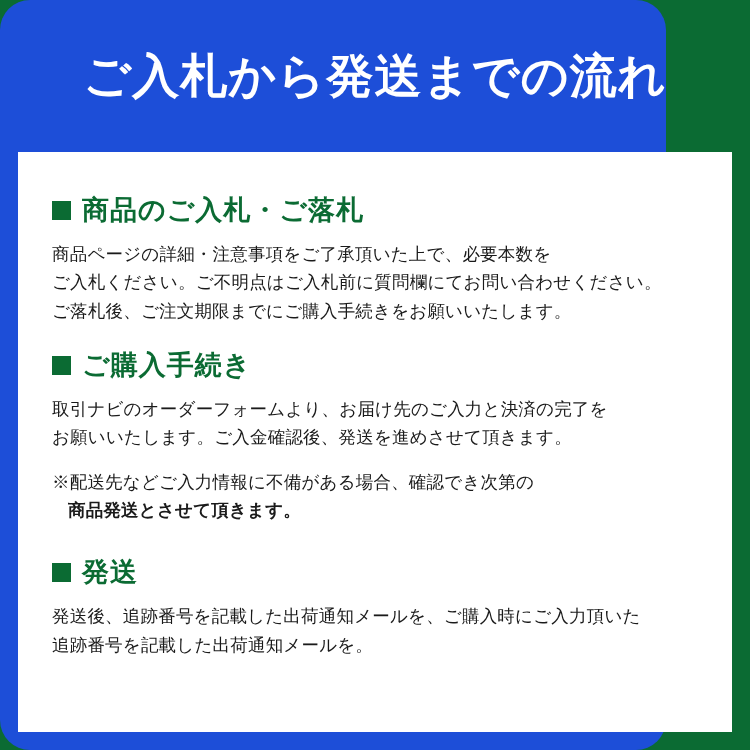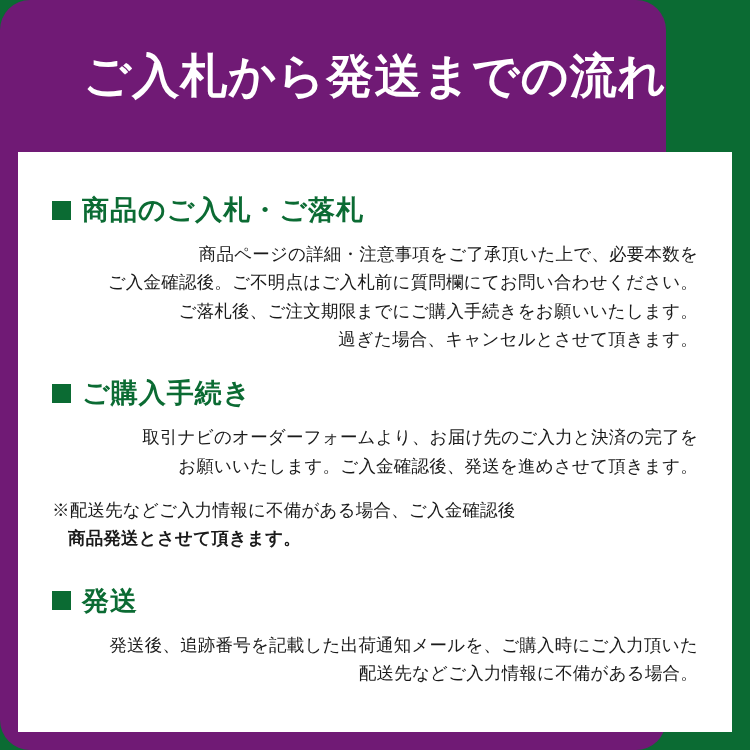--- a/index.html
+++ b/index.html
@@ -10,21 +10,21 @@
     width: 750px;
     height: 750px;
     background: #0b6b33;
     font-family: "Liberation Sans", sans-serif;
     overflow: hidden;
   }
   .page {
     position: relative;
     width: 666px;
     height: 750px;
-    background: #701a75;
+    background: #1d4ed8;
     box-sizing: border-box;
     border-radius: 30px;
   }
   .header {
     position: absolute;
     top: 0;
     left: 0;
     width: 750px;
     height: 152px;
     display: flex;
@@ -70,21 +70,20 @@
   }
   .body-line {
     color: #1a1a1a;
     font-size: 17.5px;
     line-height: 1.62;
     white-space: nowrap;
     letter-spacing: 0.2px;
   }
   .para {
     margin-bottom: 8px;
-    text-align: right;
   }
   .note {
     margin-top: 16px;
     margin-bottom: 10px;
   }
   .note .body-line.indent {
     padding-left: 16px;
     font-weight: bold;
   }
   .s2 { margin-top: 22px; }
@@ -101,46 +100,45 @@
 
   <div class="card">
 
     <div class="section">
       <div class="section-heading">
         <span class="sq"></span>
         <span>商品のご入札・ご落札</span>
       </div>
       <div class="para">
         <div class="body-line">商品ページの詳細・注意事項をご了承頂いた上で、必要本数を</div>
-        <div class="body-line">ご入金確認後。ご不明点はご入札前に質問欄にてお問い合わせください。</div>
+        <div class="body-line">ご入札ください。ご不明点はご入札前に質問欄にてお問い合わせください。</div>
         <div class="body-line">ご落札後、ご注文期限までにご購入手続きをお願いいたします。</div>
-        <div class="body-line">過ぎた場合、キャンセルとさせて頂きます。</div>
       </div>
     </div>
 
     <div class="section s2">
       <div class="section-heading">
         <span class="sq"></span>
         <span>ご購入手続き</span>
       </div>
       <div class="para">
         <div class="body-line">取引ナビのオーダーフォームより、お届け先のご入力と決済の完了を</div>
         <div class="body-line">お願いいたします。ご入金確認後、発送を進めさせて頂きます。</div>
       </div>
       <div class="note">
-        <div class="body-line">※配送先などご入力情報に不備がある場合、ご入金確認後</div>
+        <div class="body-line">※配送先などご入力情報に不備がある場合、確認でき次第の</div>
         <div class="body-line indent">商品発送とさせて頂きます。</div>
       </div>
     </div>
 
     <div class="section s3">
       <div class="section-heading">
         <span class="sq"></span>
         <span>発送</span>
       </div>
       <div class="para">
         <div class="body-line">発送後、追跡番号を記載した出荷通知メールを、ご購入時にご入力頂いた</div>
-        <div class="body-line">配送先などご入力情報に不備がある場合。</div>
+        <div class="body-line">追跡番号を記載した出荷通知メールを。</div>
       </div>
     </div>
 
   </div>
 </div>
 
 </body></html>

